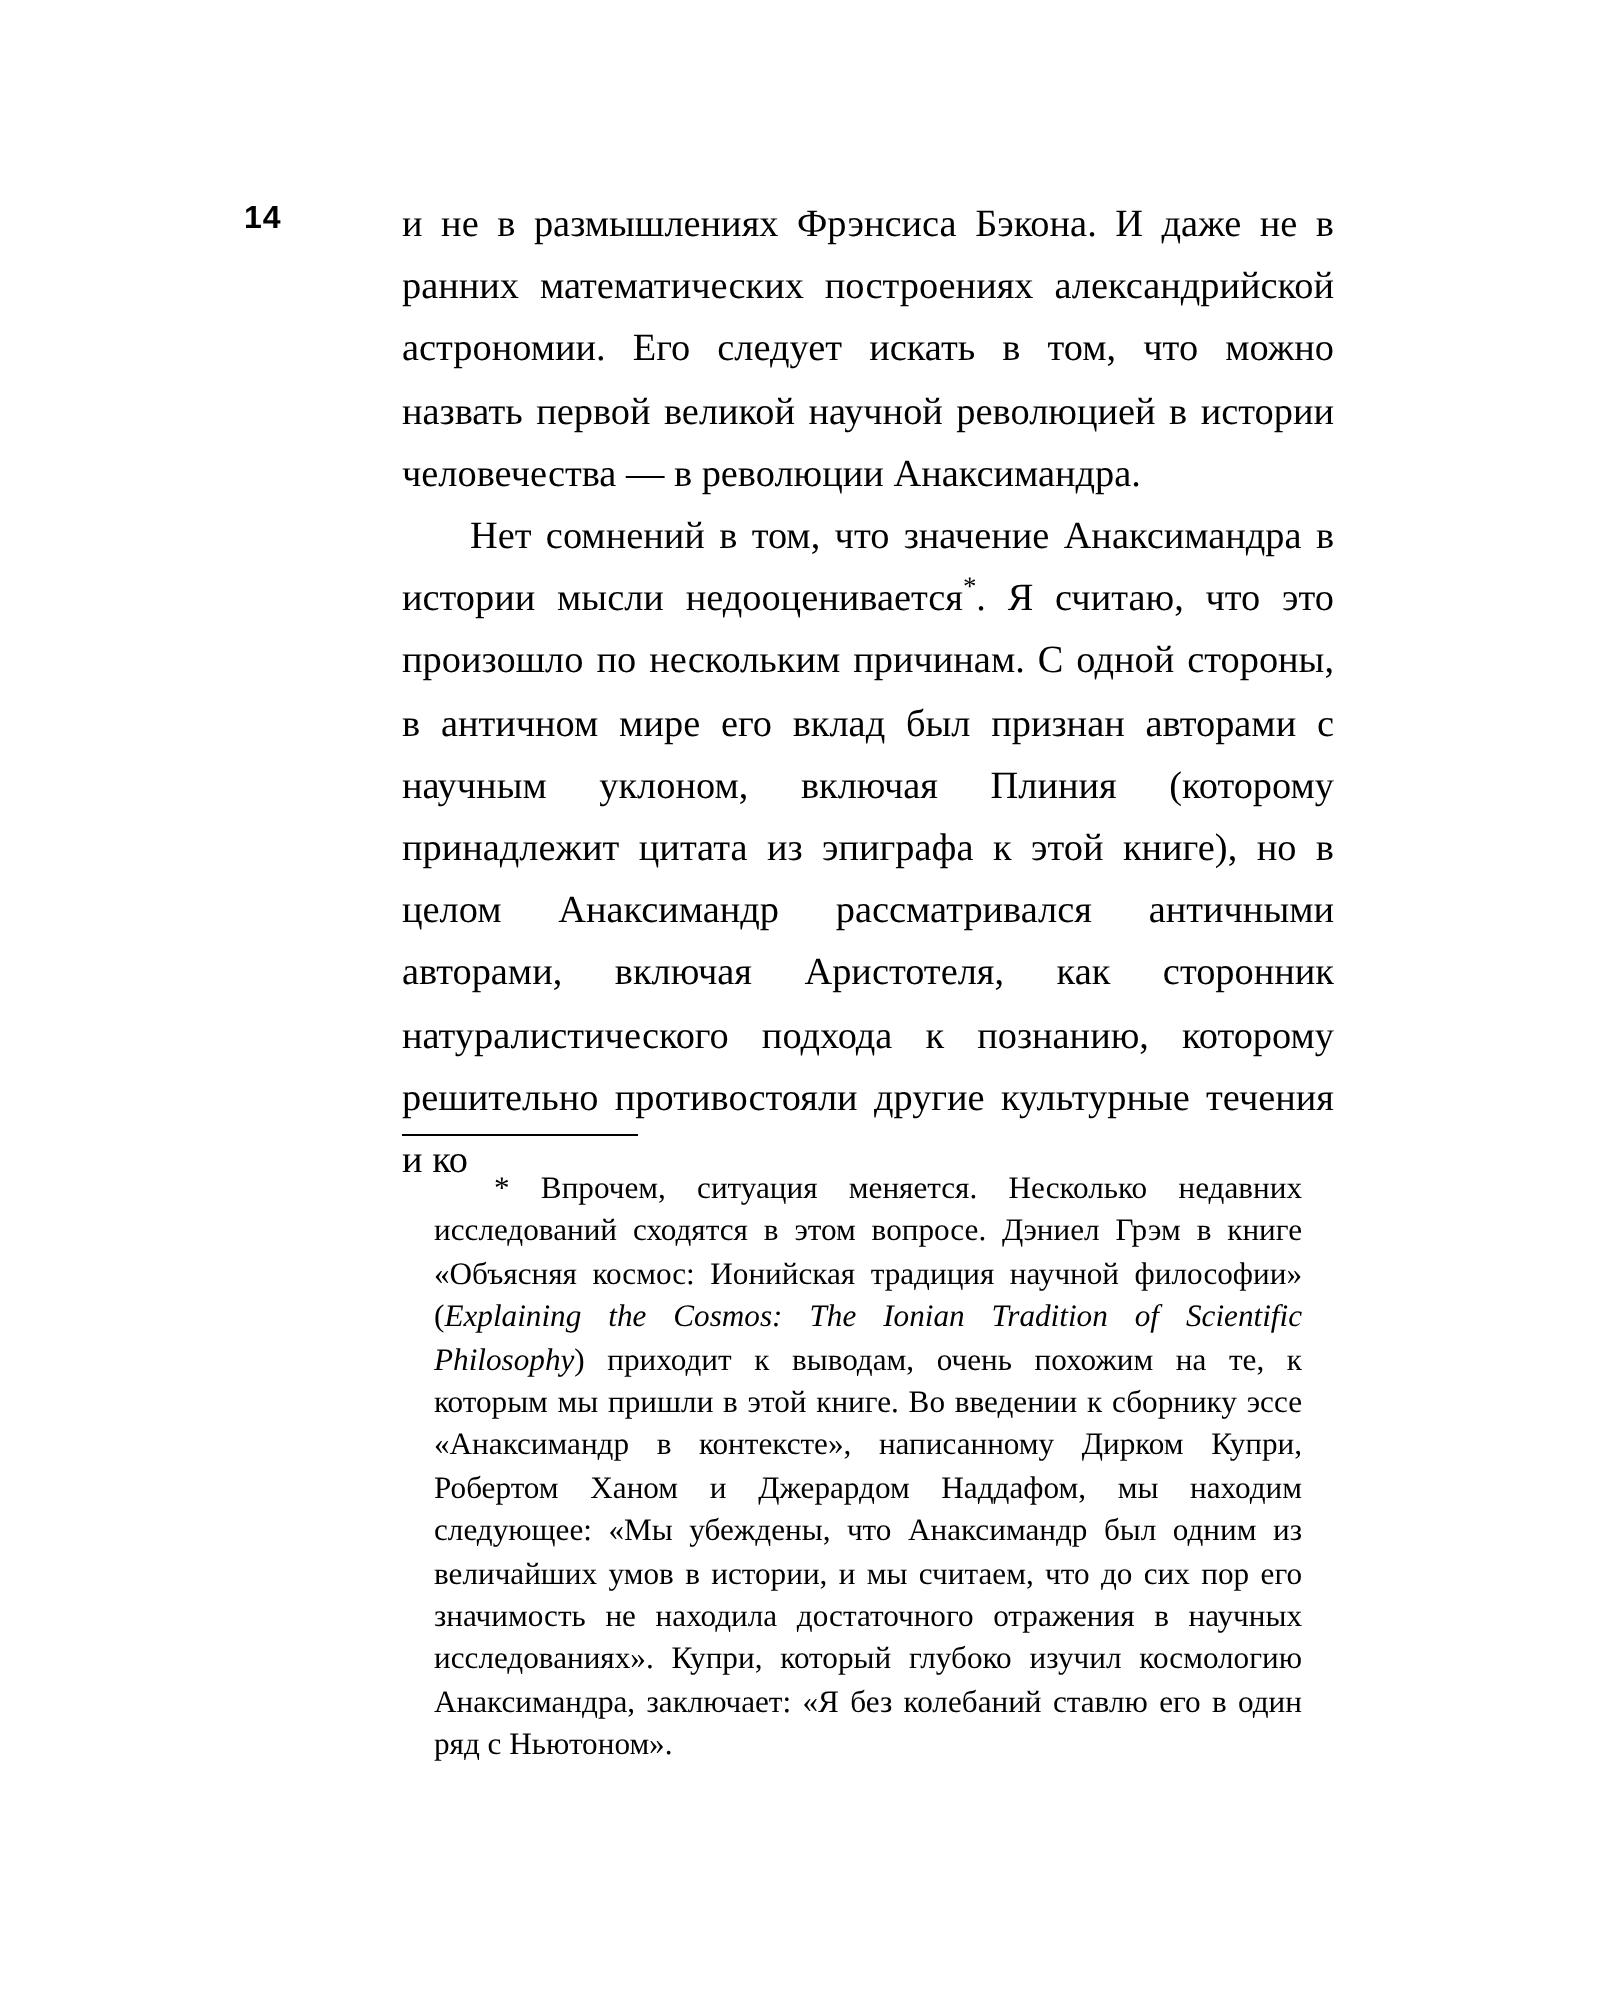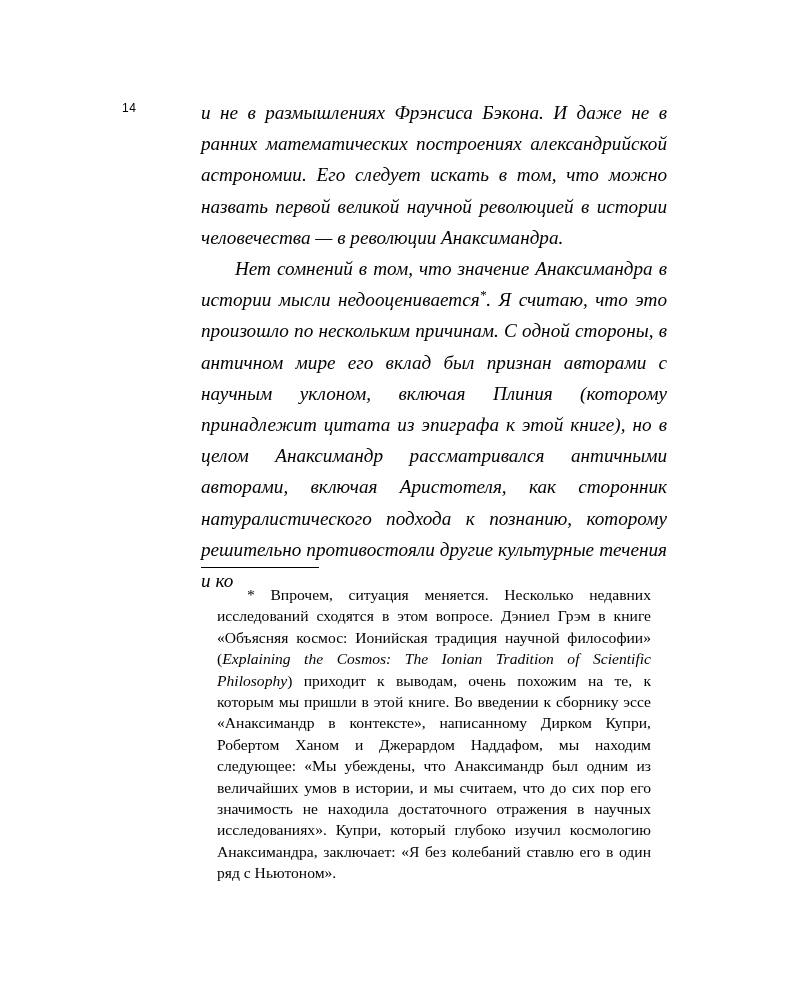--- a/index.html
+++ b/index.html
@@ -20,38 +20,37 @@
     left: 0;
     top: 0;
     width: 800px;
     height: 1000px;
   }
   .page-number {
     position: absolute;
     left: 122px;
     top: 101px;
     font-family: "Liberation Sans", sans-serif;
-    font-weight: normal;
-    font-size: 12px;
+    font-weight: bold;
+    font-size: 16px;
     letter-spacing: 0.5px;
   }
   .body-block {
     position: absolute;
     left: 201px;
     top: 97px;
     width: 466px;
   }
   .body-block p {
     margin: 0;
     font-size: 19.2px;
     line-height: 31.2px;
     text-align: justify;
     text-justify: inter-word;
     hyphens: manual;
-    font-style: italic;
   }
   .body-block p.indent {
     text-indent: 34px;
   }
   .footnote-wrap {
     position: absolute;
     left: 201px;
     top: 567px;
     width: 466px;
   }

